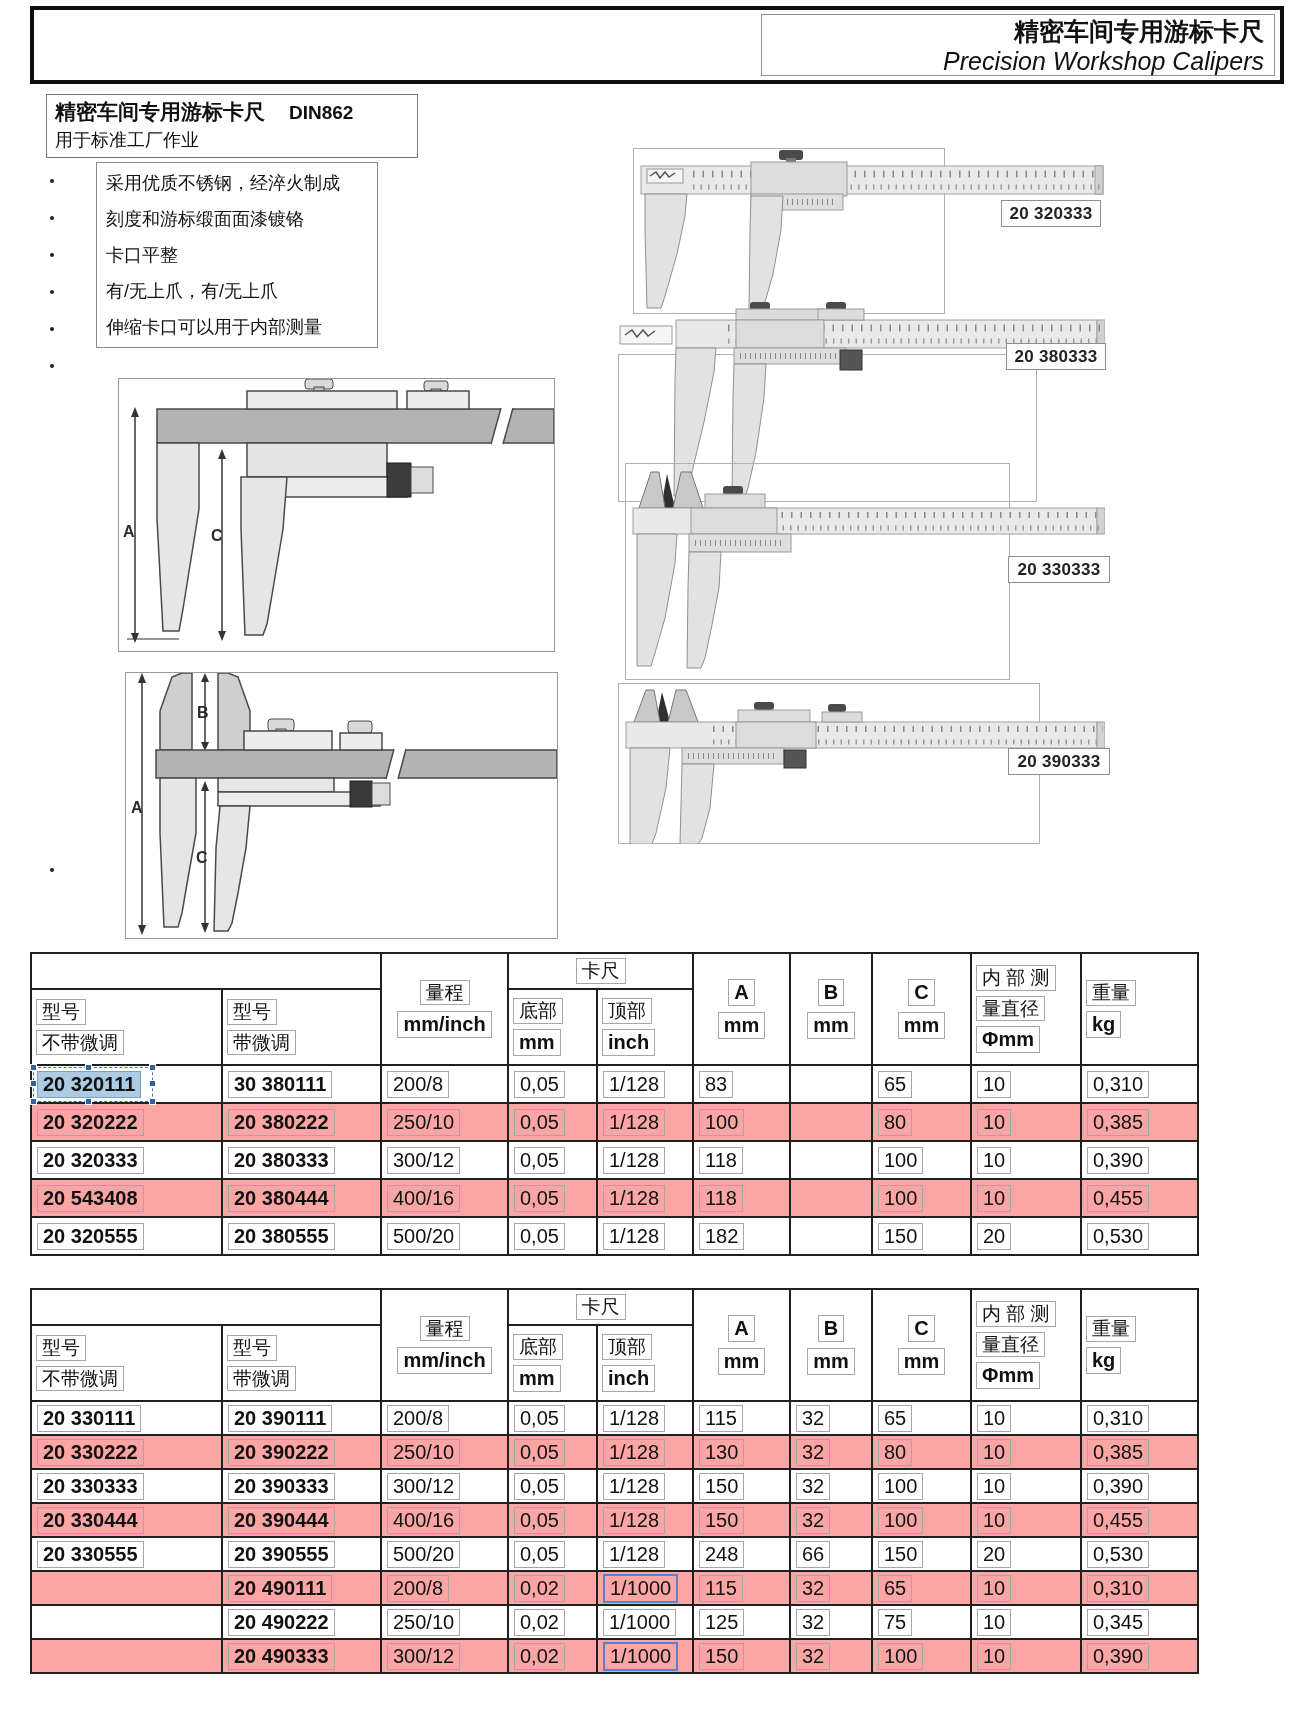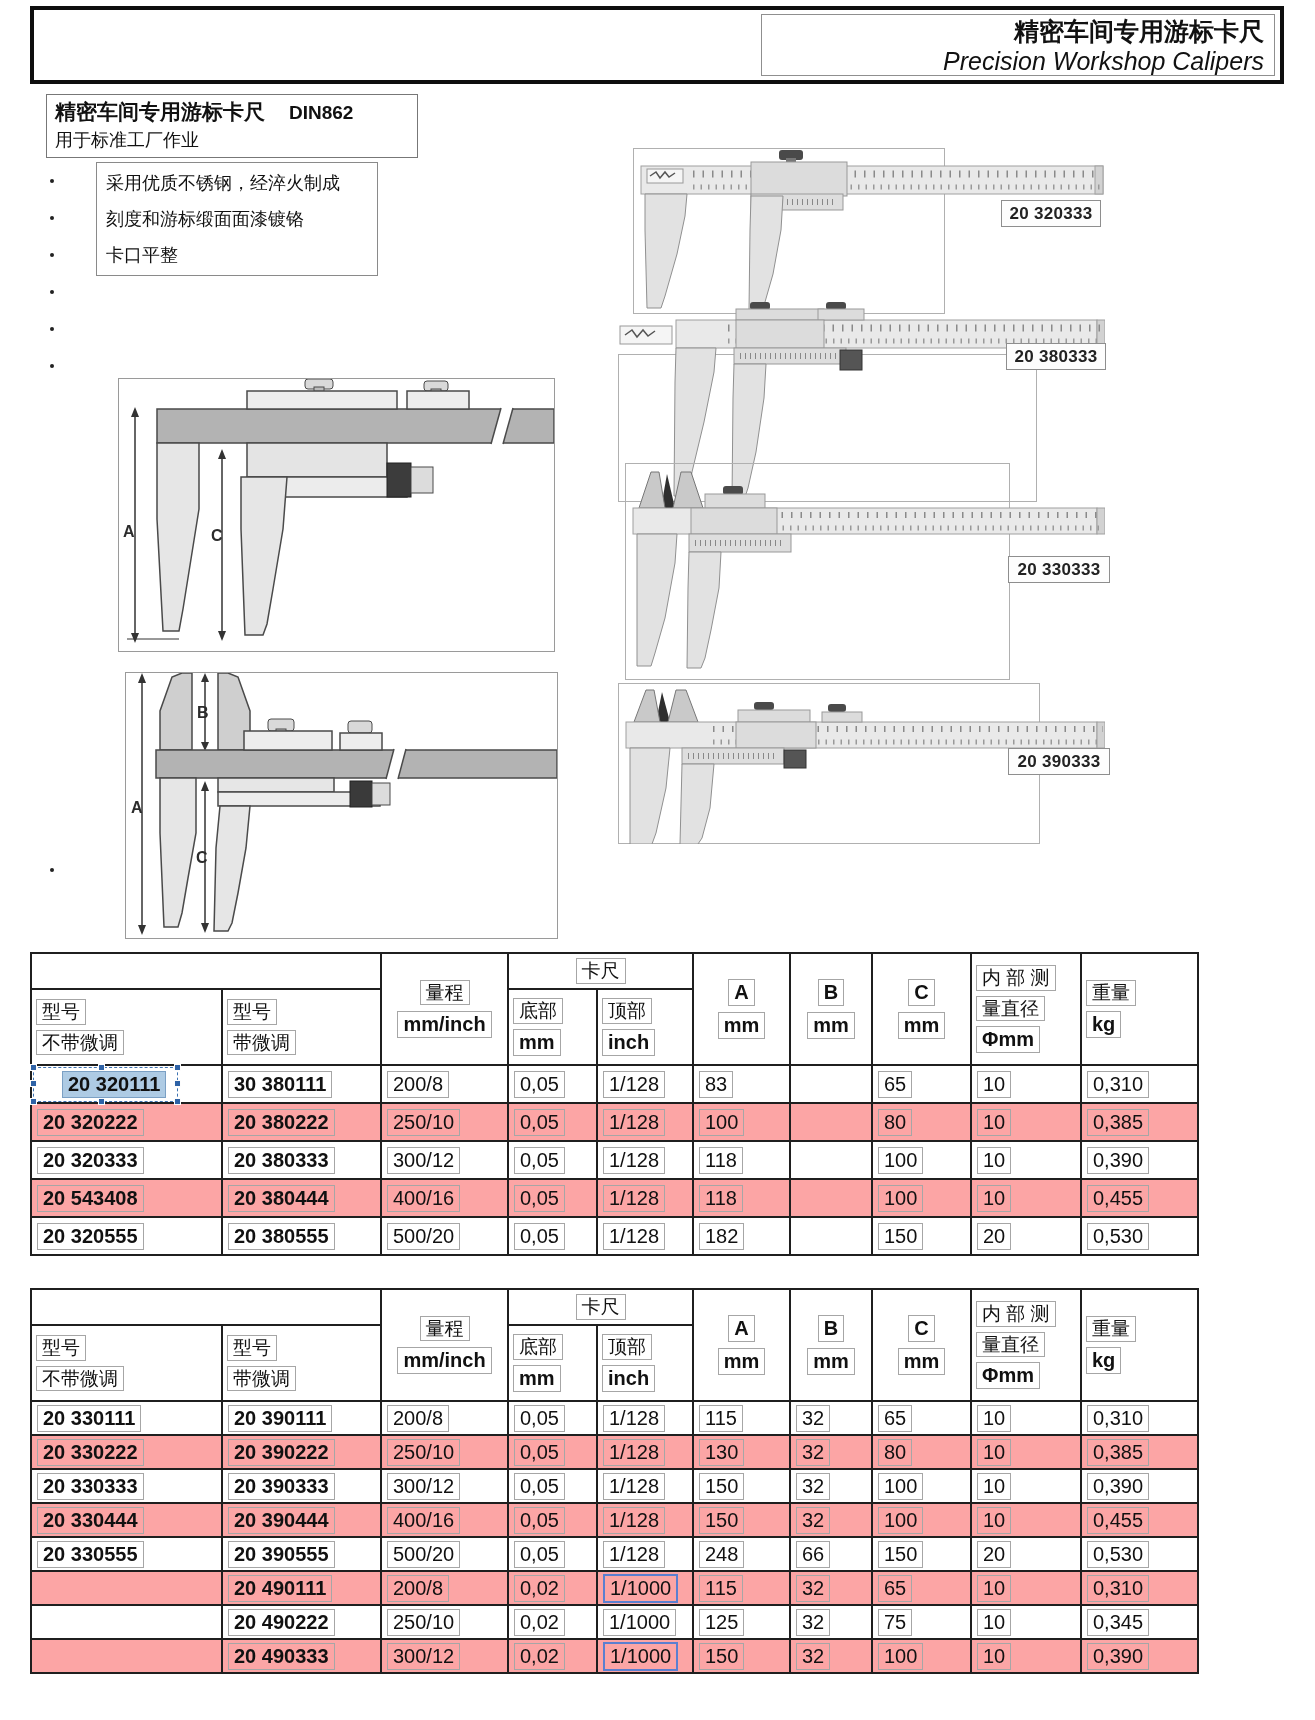--- a/index.html
+++ b/index.html
@@ -64,21 +64,21 @@
   .tbox:empty{display:none;}
   td:first-child .tbox, td:nth-child(2) .tbox{font-weight:700;}
   .lat{font-weight:700;font-size:20px;}
   .cc{display:flex;flex-direction:column;align-items:center;gap:6px;}
   .cl{display:flex;flex-direction:column;align-items:flex-start;gap:5px;padding-left:4px;}
   .bluebox{border:2px solid #5b7fd0;}
 
   
   .selwrap{position:relative;display:inline-block;}
   .selwrap::before{content:"";position:absolute;inset:-4px -12px -4px -4px;border:1px dashed #3f74b3;pointer-events:none;}
-  .sel{background:#aecbe4;border-color:#7ba0c4;margin-left:25px;}
+  .sel{background:#aecbe4;border-color:#7ba0c4;}
   .h{position:absolute;width:7px;height:7px;background:#2e62a6;border:1px solid #fdfdfd;z-index:3;}
   .htl{left:-7px;top:-7px}.htm{left:50%;margin-left:-4px;top:-7px}.htr{right:-15px;top:-7px}
   .hml{left:-7px;top:50%;margin-top:-4px}.hmr{right:-15px;top:50%;margin-top:-4px}
   .hbl{left:-7px;bottom:-7px}.hbm{left:50%;margin-left:-4px;bottom:-7px}.hbr{right:-15px;bottom:-7px}
 </style>
 </head>
 <body>
 
 <div id="page">
 
@@ -111,20 +111,22 @@
         <span class="dot"></span>
       </div>
     <div class="dot-row">
         <span class="dot"></span>
       </div>
   </div>
   <div id="bullet-box">
     <div class="bullet-item">采用优质不锈钢，经淬火制成</div>
     <div class="bullet-item">刻度和游标缎面面漆镀铬</div>
     <div class="bullet-item">卡口平整</div>
+    <div class="bullet-item">有/无上爪，有/无上爪</div>
+    <div class="bullet-item">伸缩卡口可以用于内部测量</div>
   </div>
   <div id="stray-dot"></div>
 
   <div class="frame" id="frame1">
     <svg width="435" height="272" viewBox="0 0 435 272">
 
       <line x1="16" y1="32" x2="16" y2="260" stroke="#333" stroke-width="1.5"></line>
       <polygon points="16,28 12,38 20,38" fill="#333"></polygon>
       <polygon points="16,264 12,254 20,254" fill="#333"></polygon>
       <line x1="8" y1="260" x2="60" y2="260" stroke="#333" stroke-width="1"></line>

